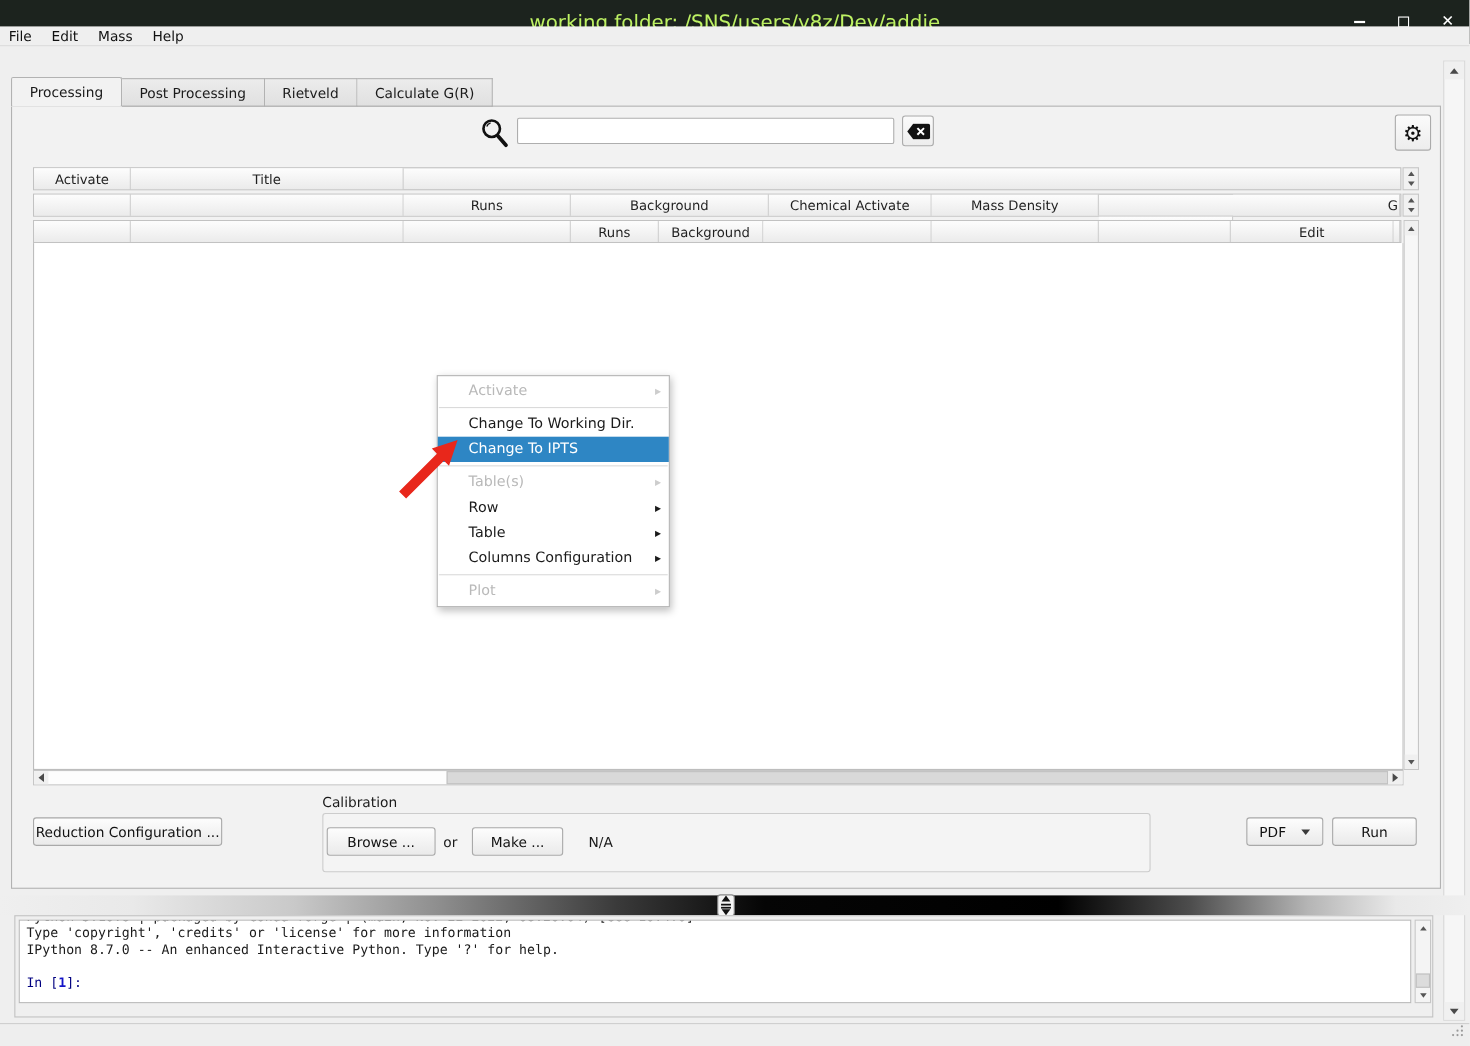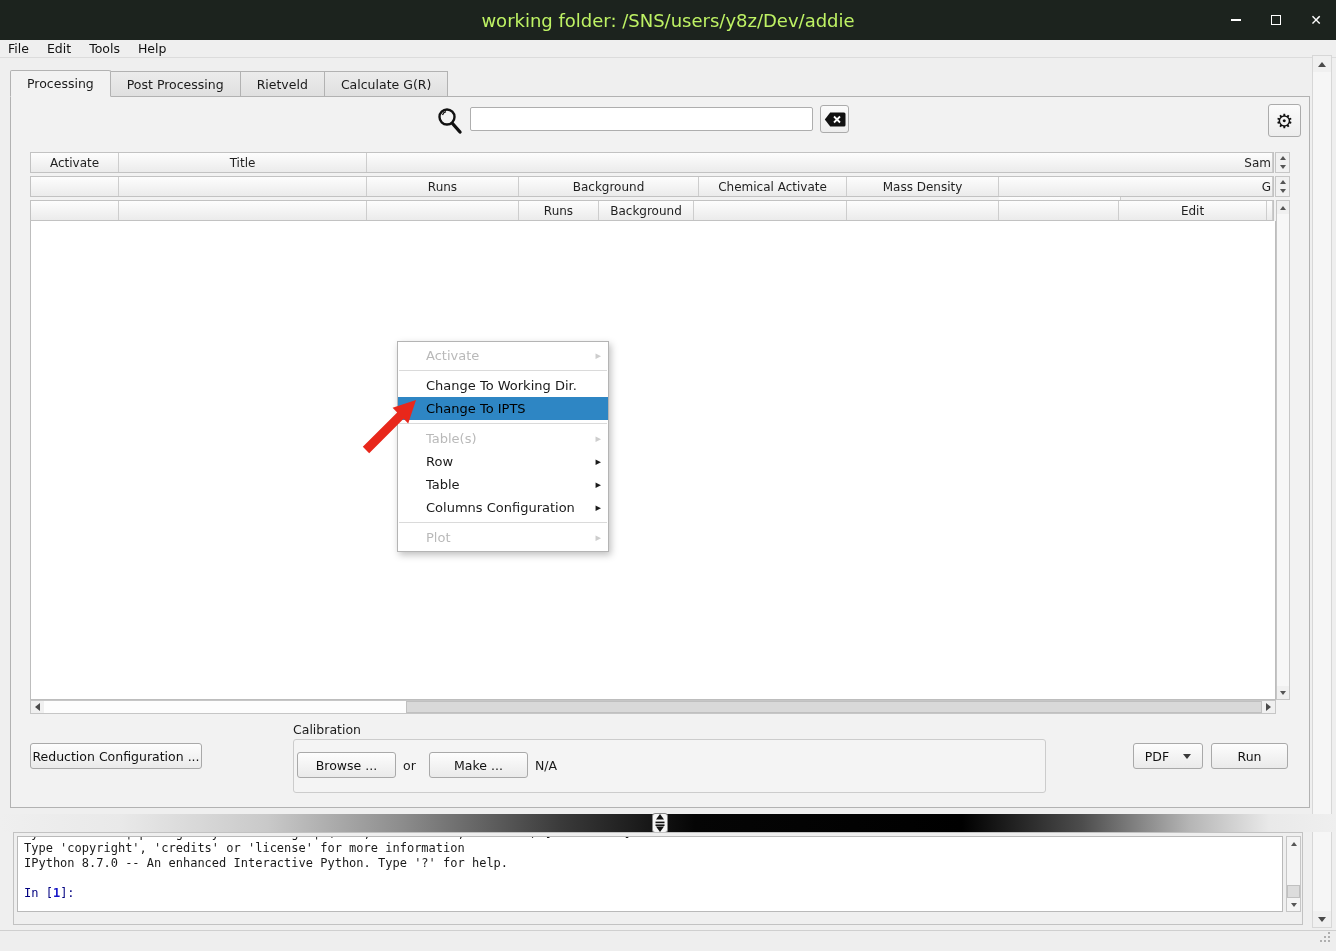--- a/index.html
+++ b/index.html
@@ -10,21 +10,21 @@
   
   .titlebar { position:absolute; left:0; top:0; width:1336px; height:40px; background:#1c231e; display:flex; align-items:center; justify-content:center; }
   .titlebar-text { color:#bef264; font-size:18px; }
   .win-btns { position:absolute; right:12px; top:0; height:40px; display:flex; align-items:center; gap:24px; }
   .win-btn { width:16px; height:16px; display:flex; align-items:center; justify-content:center; cursor:default; }
   .glyph-min { width:10px; height:2px; background:#fff; }
   .glyph-max { width:10px; height:10px; border:1px solid #fff; }
   .glyph-close { color:#fff; font-size:14px; line-height:14px; }
 
   
-  .menubar { position:absolute; left:0; top:40px; width:1336px; height:18px; background:#efefef; border-bottom:1px solid #dcdcdc; display:flex; align-items:center; padding-left:8px; }
+  .menubar { position:absolute; left:0; top:24px; width:1336px; height:18px; background:#efefef; border-bottom:1px solid #dcdcdc; display:flex; align-items:center; padding-left:8px; }
   .menubar .mitem { font-size:12.5px; color:#111; padding:0 9px 0 0; margin-right:9px; }
 
   
   .main-vscroll { position:absolute; left:1312px; top:55px; width:20px; height:873px; background:#f6f6f6; border:1px solid #d7d7d7; }
   .sb-btn { position:absolute; left:0; width:18px; height:16px; display:flex; align-items:center; justify-content:center; background:#f0f0f0; }
   .tri-up { width:0; height:0; border-left:4px solid transparent; border-right:4px solid transparent; border-bottom:5px solid #4a4a4a; }
   .tri-down { width:0; height:0; border-left:4px solid transparent; border-right:4px solid transparent; border-top:5px solid #4a4a4a; }
   .tri-left { width:0; height:0; border-top:4px solid transparent; border-bottom:4px solid transparent; border-right:5px solid #4a4a4a; }
   .tri-right { width:0; height:0; border-top:4px solid transparent; border-bottom:4px solid transparent; border-left:5px solid #4a4a4a; }
 
@@ -59,21 +59,21 @@
   .table-hscroll { position:absolute; left:30px; top:700px; width:1246px; height:14px; background:#fdfdfd; border:1px solid #c6c6c6; }
   .hscroll-thumb { position:absolute; left:375px; top:0; width:856px; height:12px; background:#d9d9d9; border:1px solid #c0c0c0; }
   .hs-btn { position:absolute; top:0; width:13px; height:12px; background:#f0f0f0; display:flex; align-items:center; justify-content:center; }
 
   
   .ctx-menu { position:absolute; left:397px; top:341px; width:212px; background:#ffffff; border:1px solid #b4b4b4; box-shadow:2px 3px 7px rgba(0,0,0,0.25); padding:2px 0; z-index:20; }
   .ctx-item { height:23px; display:flex; align-items:center; padding-left:28px; padding-right:8px; font-size:13px; color:#1a1a1a; position:relative; }
   .ctx-item .arr { position:absolute; right:7px; font-size:11px; color:#4c4c4c; }
   .ctx-item.disabled { color:#b9b9b9; }
   .ctx-item.disabled .arr { color:#cdcdcd; }
-  .ctx-item.selected { background:#2e86c4; color:#000000; }
+  .ctx-item.selected { background:#2e86c4; color:#ffffff; }
   .ctx-sep { height:1px; background:#dadada; margin:3px 1px; }
 
   
   .red-arrow { position:absolute; left:356px; top:392px; z-index:30; }
 
   
   .btn { background:linear-gradient(#fdfdfd,#eaeaea); border:1px solid #a9a9a9; border-radius:3px; font-size:12.5px; color:#111; display:flex; align-items:center; justify-content:center; position:absolute; font-family:"DejaVu Sans",sans-serif; }
   .calib-legend { position:absolute; left:293px; top:722px; font-size:12.5px; color:#1a1a1a; }
   .groupbox { position:absolute; left:293px; top:739px; width:753px; height:54px; background:#f4f4f4; border:1px solid #cccccc; border-radius:3px; }
   .inline-label { position:absolute; font-size:12.5px; color:#1a1a1a; }
@@ -114,21 +114,21 @@
         </div>
       <div class="win-btn">
           <div class="glyph-close">✕</div>
         </div>
     </div>
   </div>
 
   <div class="menubar">
     <span class="mitem">File</span>
     <span class="mitem">Edit</span>
-    <span class="mitem">Tools</span>
+    <span class="mitem">Mass</span>
     <span class="mitem">Help</span>
   </div>
 
   <div class="main-vscroll">
     <div class="sb-btn" style="top:0;">
         <div class="tri-up"></div>
       </div>
     <div class="sb-btn" style="bottom:0; top:auto;">
         <div class="tri-down"></div>
       </div>
@@ -158,21 +158,20 @@
       <line x1="16" y1="4.5" x2="10" y2="10.5" stroke="#fff" stroke-width="1.8"></line>
     </svg>
   </div>
   <div class="gear-btn">
       <span>⚙</span>
     </div>
 
   <div class="hdr-row" style="top:152px;">
     <div class="hdr-cell" style="width:88px;">Activate</div>
     <div class="hdr-cell" style="width:248px;">Title</div>
-    <div class="hdr-cell right hdr-fill">Sam</div>
   </div>
   <div class="mini-scroll" style="top:152px;">
     <div class="mini-btn">
         <div class="mini-up"></div>
       </div>
     <div class="mini-btn">
         <div class="mini-dn"></div>
       </div>
   </div>
 
@@ -270,21 +269,21 @@
       <polygon points="60,8 52.2,31.4 47.6,26.8 13.2,61.2 6.8,54.8 41.2,20.4 36.6,15.8" fill="#e8271b"></polygon>
     </svg>
   </div>
 
   <div class="btn" style="left:30px; top:743px; width:172px; height:26px;">Reduction Configuration ...</div>
 
   <div class="calib-legend">Calibration</div>
   <div class="groupbox"></div>
   <div class="btn" style="left:297px; top:752px; width:99px; height:26px;">Browse ...</div>
   <div class="inline-label" style="left:403px; top:758px;">or</div>
-  <div class="btn" style="left:429px; top:752px; width:99px; height:26px;">Make ...</div>
+  <div class="btn" style="left:429px; top:752px; width:83px; height:26px;">Make ...</div>
   <div class="inline-label" style="left:535px; top:758px;">N/A</div>
 
   <div class="btn" style="left:1133px; top:743px; width:70px; height:26px;">
     <span>PDF</span>
     <span class="combo-arrow"></span>
   </div>
   <div class="btn" style="left:1211px; top:743px; width:77px; height:26px;">Run</div>
 
   <div class="splitter">
     <div class="split-handle">

